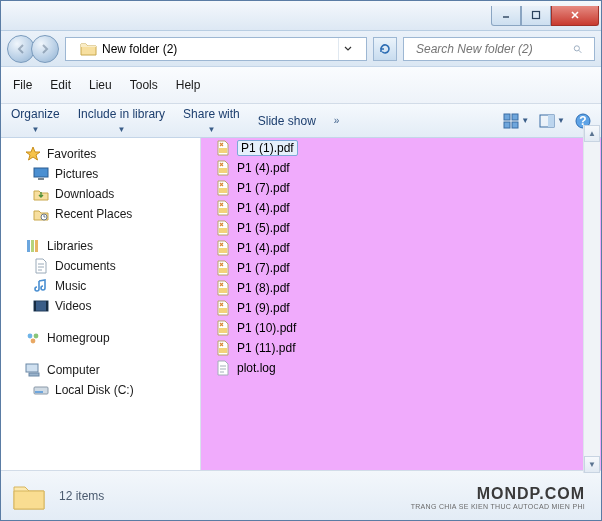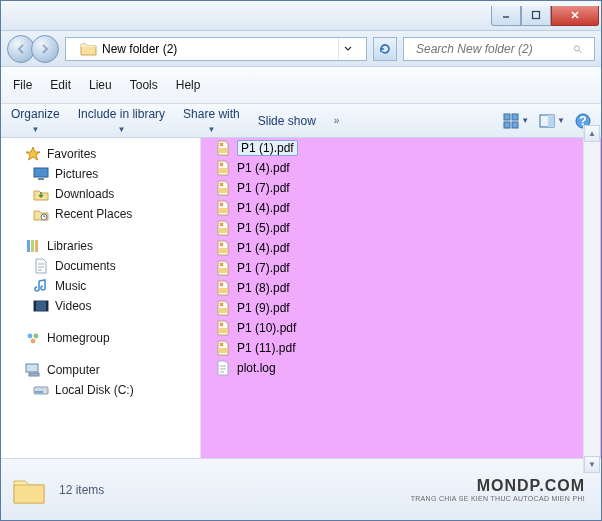--- a/index.html
+++ b/index.html
@@ -45,24 +45,24 @@
   .sb-item { padding-left: 28px; }
   .tree-arrow { width: 10px; color: #7d8a99; font-size: 9px; display: inline-block; text-align: center; }
   .sb-ic { width: 16px; height: 16px; flex-shrink: 0; }
   
   .filelist { flex: 1; padding: 0 12px; overflow: auto; background: #f0abfc; }
   .file-row { display: flex; align-items: center; gap: 6px; height: 20px; padding: 0 2px; }
   .file-row.selected .fname { border: 1px solid #7da8d8; background: #e6f0fb; padding: 0 3px; border-radius: 2px; }
   .file-ic { width: 16px; height: 16px; flex-shrink: 0; }
   .fname { color: #000; }
   
-  .status { height: 62px; border-top: 1px solid #d2dce8; background: linear-gradient(to bottom,#f3f7fb,#e3ecf6); display: flex; align-items: center; padding: 0 10px; gap: 12px; }
+  .status { height: 50px; border-top: 1px solid #d2dce8; background: linear-gradient(to bottom,#f3f7fb,#e3ecf6); display: flex; align-items: center; padding: 0 10px; gap: 12px; }
   .status .big-folder { width: 36px; height: 36px; }
   .status-text { color: #4a5a6f; }
-  .watermark { position: absolute; right: 16px; bottom: 18px; text-align: right; color: #3a3a3a; }
+  .watermark { position: absolute; right: 16px; bottom: 10px; text-align: right; color: #3a3a3a; }
   .watermark .big { font-weight: 700; letter-spacing: 1px; font-size: 16px; }
   .watermark .sm { font-size: 7px; color: #6a6a6a; letter-spacing: .3px; }
   .scrollbar-v { position: absolute; right: 1px; top: 124px; bottom: 47px; width: 17px; background: #f0f3f7; border-left: 1px solid #dde4ec; display: flex; flex-direction: column; }
   .sb-btn { height: 17px; background: linear-gradient(to bottom,#f6f9fc,#e2eaf3); border: 1px solid #c8d4e2; display: flex; align-items: center; justify-content: center; font-size: 8px; color: #5b7491; }
   .sb-track { flex: 1; }
 </style>
 </head>
 <body>
 
 <div class="window">

